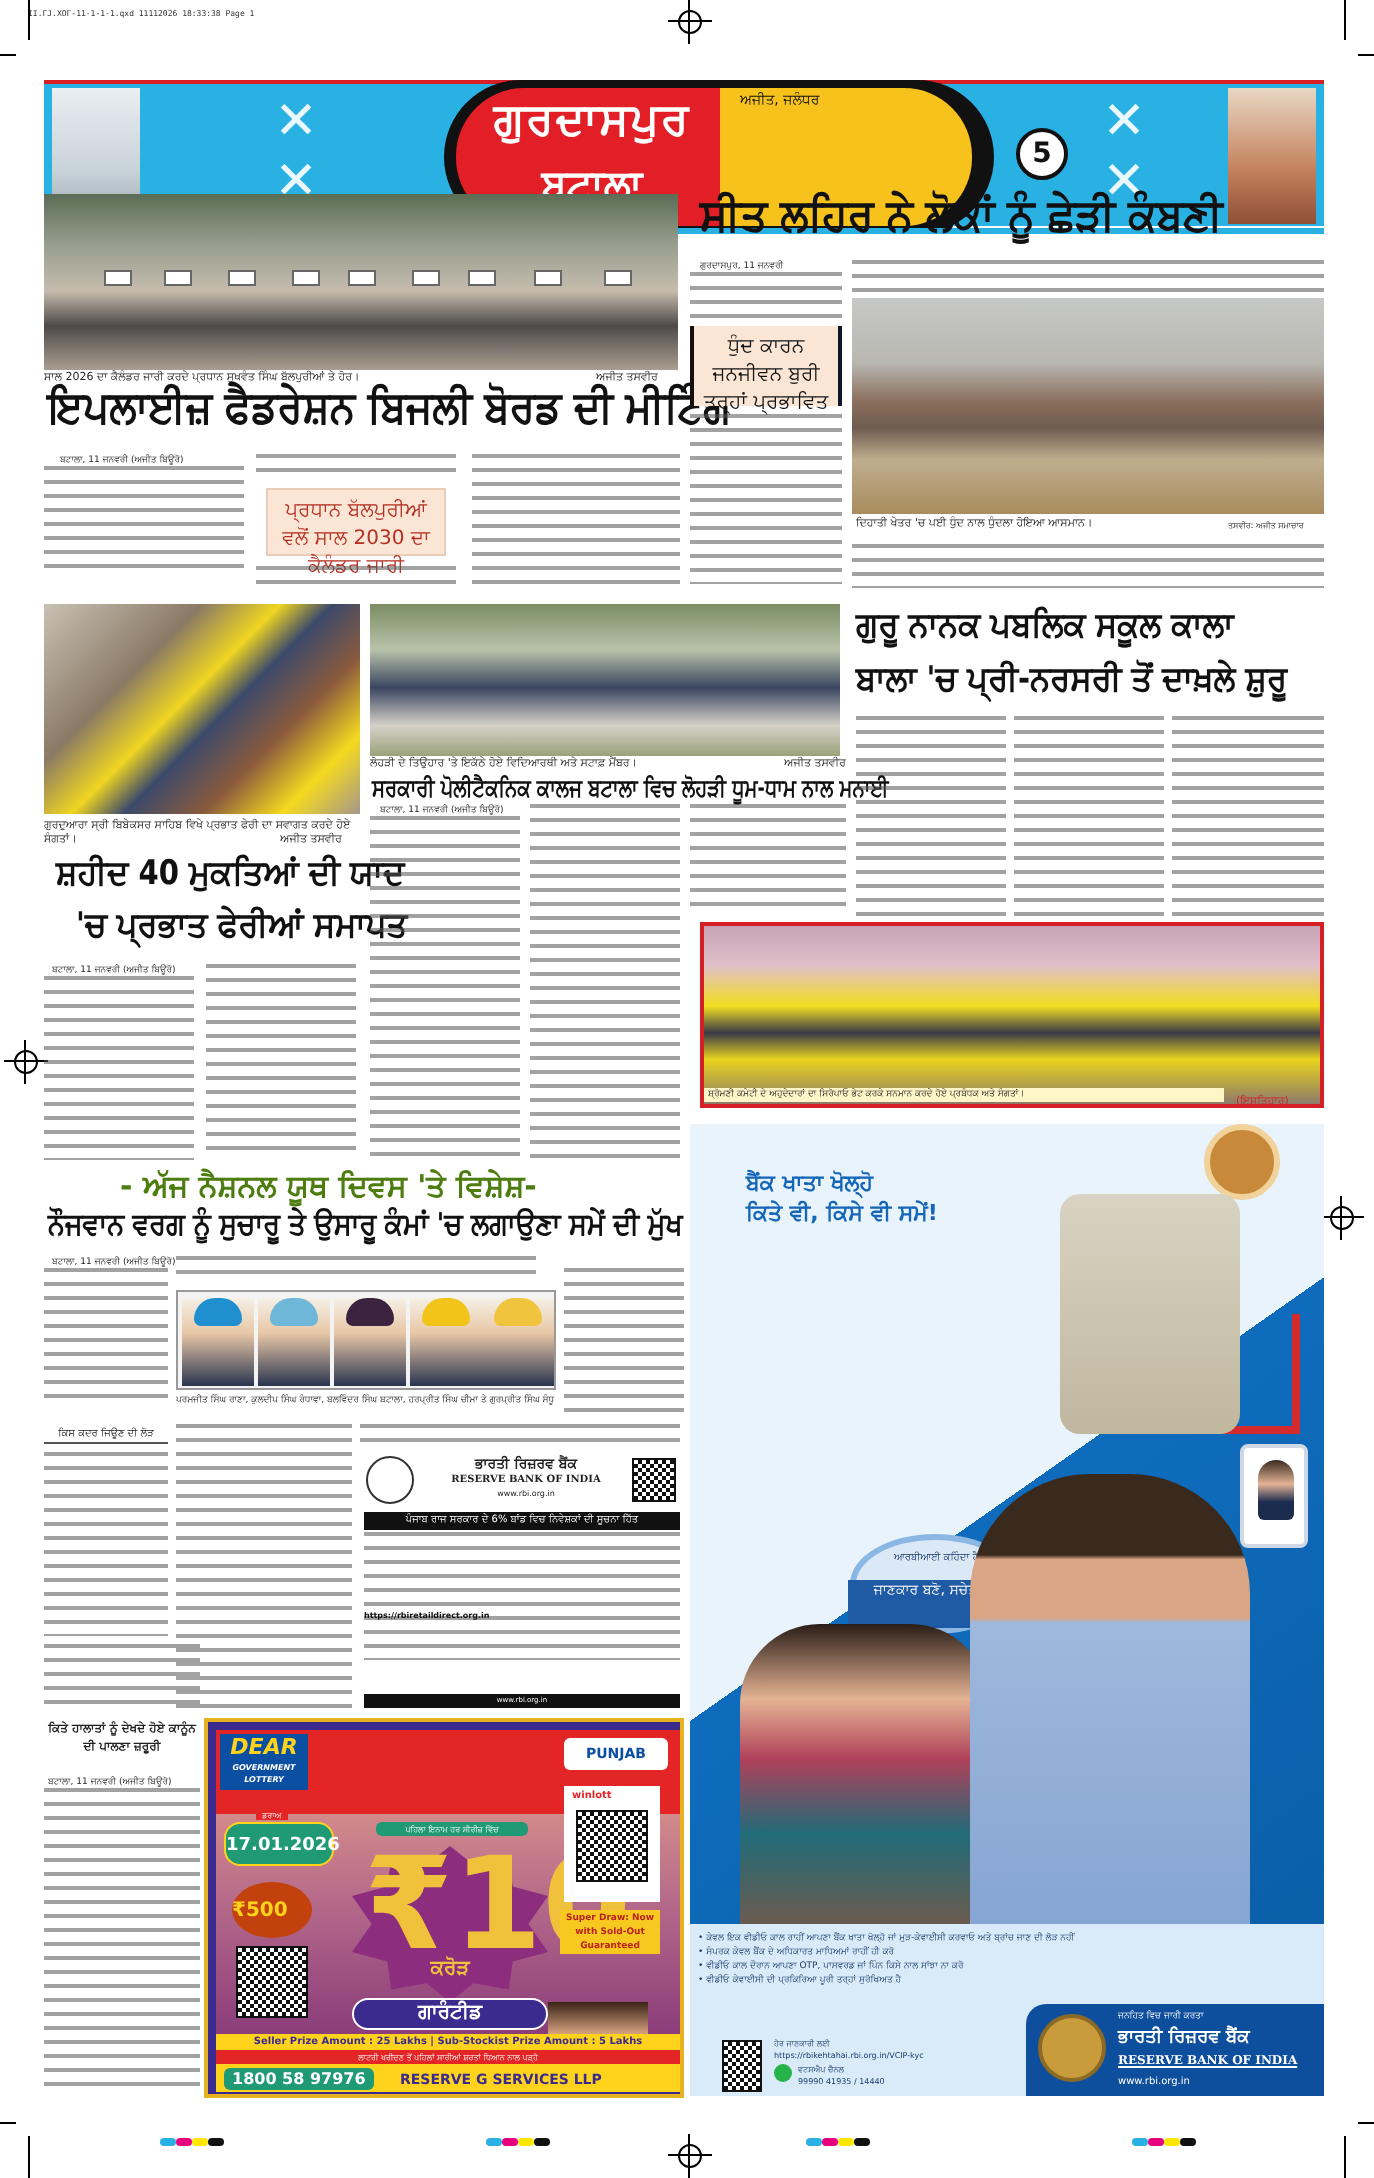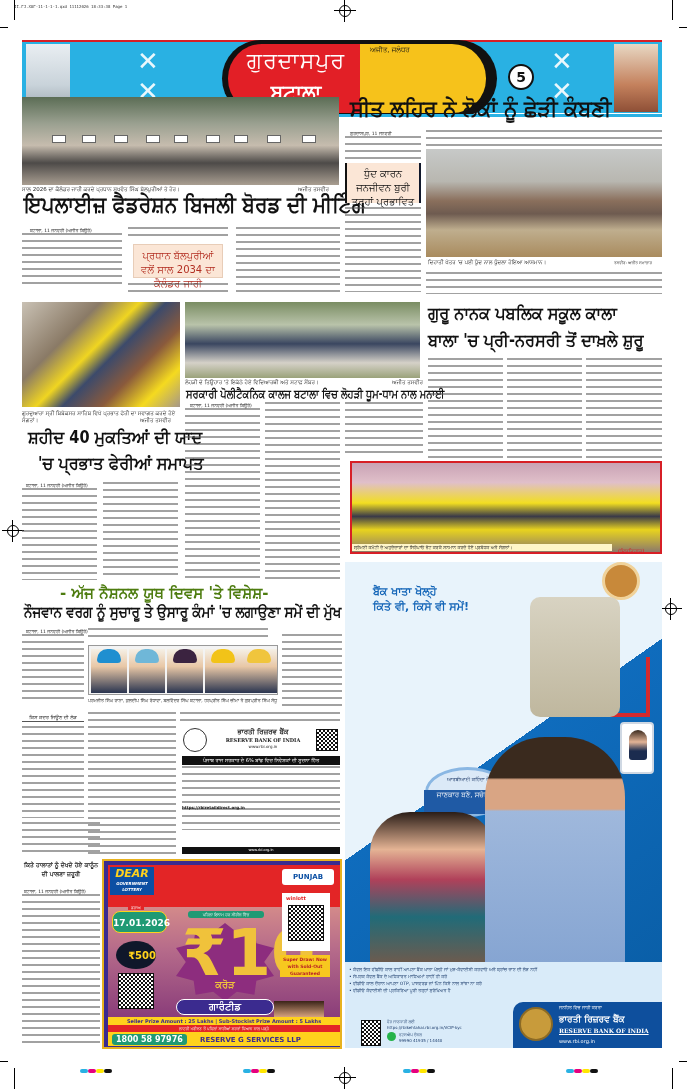--- a/index.html
+++ b/index.html
@@ -14,21 +14,21 @@
 
 .mast{left:22px;top:40px;width:640px;height:73px;background:#29b1e3;border-top:2px solid #d71f26}
 .mast .stripe{position:absolute;left:0;right:0;bottom:-4px;height:3px;background:#29b1e3}
 .mast .pic{position:absolute;top:2px;width:44px;height:68px;background:linear-gradient(#dfe7ee,#b0bdc8)}
 .mast .pic.l{left:4px;background:linear-gradient(180deg,#e9eef2 0%,#c9d3da 60%,#9aa6ae 100%)}
 .mast .pic.r{right:4px;background:linear-gradient(180deg,#e8d8c4 0%,#c4815d 60%,#8e4f36 100%)}
 .mast .diam{position:absolute;top:4px;width:40px;height:60px;color:#fff;font-size:26px;line-height:30px;text-align:center;opacity:.9}
 .mast .oval{position:absolute;left:200px;top:-2px;width:275px;height:77px;border-radius:40px;background:#111;overflow:hidden}
 .mast .oval .red{position:absolute;left:6px;top:4px;width:132px;height:69px;background:#e21f26;border-radius:34px 0 0 34px}
 .mast .oval .yel{position:absolute;left:138px;top:4px;width:126px;height:69px;background:#f6c21b;border-radius:0 34px 34px 0}
-.m-city1{position:absolute;left:24px;top:8px;width:100px;text-align:center;color:#fff;font-weight:normal;font-size:22px;letter-spacing:1px}
+.m-city1{position:absolute;left:24px;top:8px;width:100px;text-align:center;color:#fff;font-weight:bold;font-size:22px;letter-spacing:1px}
 .m-city2{position:absolute;left:24px;top:40px;width:100px;text-align:center;color:#fff;font-weight:bold;font-size:20px}
 .m-sub{position:absolute;left:148px;top:6px;font-size:7px;color:#111}
 .m-name{position:absolute;left:150px;top:14px;font-size:34px;font-weight:bold;color:#e21f26;line-height:36px}
 .m-date{position:absolute;left:150px;top:73px;font-size:8px;color:#111}
 .m-page{position:absolute;left:486px;top:22px;width:26px;height:26px;border-radius:50%;background:#fff;border:2px solid #111;text-align:center;font-weight:bold;font-size:14px;line-height:22px}
 
 .photo{position:absolute;overflow:hidden}
 .ph1{left:22px;top:97px;width:317px;height:88px;background:linear-gradient(180deg,#5b6d55 0%,#9aa090 30%,#c6bcae 55%,#4d4a48 75%,#a99e91 100%)}
 .ph1 .sign{position:absolute;top:38px;width:14px;height:8px;background:#fff;border:1px solid #666}
 .ph2{left:426px;top:149px;width:236px;height:108px;background:linear-gradient(180deg,#c7c9c8 0%,#b8b7b0 30%,#8a6f5c 48%,#6e5b50 60%,#bfae8e 75%,#a98b5e 100%)}
@@ -72,21 +72,21 @@
 
 .lot{left:102px;top:859px;width:240px;height:190px;background:#3b2b8f;border:2px solid #e7b21f;overflow:hidden}
 .lot .hdr{position:absolute;left:4px;top:4px;width:232px;height:42px;background:#e32526}
 .lot .body2{position:absolute;left:4px;top:46px;width:232px;height:110px;background:linear-gradient(180deg,#d38a8a 0%,#b56a8a 40%,#8a3d7a 100%)}
 .lot .dear{position:absolute;left:6px;top:6px;width:44px;height:28px;background:#0b4fa3;color:#ffd21c;font-weight:bold;font-size:11px;font-style:italic;text-align:center;line-height:14px}
 .lot .dear small{display:block;font-size:4px;color:#fff;line-height:6px}
 .lot .ttl{position:absolute;left:55px;top:6px;width:130px;text-align:center;color:#fff;font-weight:bold;font-size:9px;line-height:12px}
 .lot .pun{position:absolute;right:6px;top:8px;width:52px;height:16px;background:#fff;color:#0b4fa3;font-weight:bold;font-size:7px;text-align:center;line-height:16px;border-radius:3px}
 .lot .draw{position:absolute;left:8px;top:50px;width:55px;height:22px;background:#1f9a74;color:#fff;border:1px solid #ffd21c;border-radius:8px;text-align:center;font-weight:bold;font-size:9px;line-height:22px}
 .lot .drawlbl{position:absolute;left:24px;top:44px;background:#e32526;color:#fff;font-size:4px;padding:0 3px}
-.lot .price{position:absolute;left:12px;top:80px;width:40px;height:28px;background:#0f172a;border-radius:50%;color:#ffd21c;font-weight:bold;font-size:10px;text-align:right;line-height:30px}
+.lot .price{position:absolute;left:12px;top:80px;width:40px;height:28px;background:#c2410c;border-radius:50%;color:#ffd21c;font-weight:bold;font-size:10px;text-align:left;line-height:30px}
 .lot .prize{position:absolute;left:72px;top:62px;width:98px;height:78px;background:#8d2d7e;clip-path:polygon(50% 0,62% 12%,80% 8%,82% 26%,100% 32%,90% 50%,100% 68%,82% 74%,80% 92%,62% 88%,50% 100%,38% 88%,20% 92%,18% 74%,0 68%,10% 50%,0 32%,18% 26%,20% 8%,38% 12%)}
 .lot .ten{position:absolute;left:78px;top:62px;width:86px;text-align:center;color:#f0c23b;font-weight:bold;font-size:64px;line-height:60px}
 .lot .crore{position:absolute;left:86px;top:118px;width:70px;text-align:center;color:#f0c23b;font-weight:bold;font-size:10px}
 .lot .guar{position:absolute;left:72px;top:138px;width:98px;height:16px;background:#3b2b8f;border:1px solid #fff;border-radius:8px;color:#fff;font-weight:bold;font-size:10px;text-align:center;line-height:14px}
 .lot .strip1{position:absolute;left:4px;top:156px;width:232px;height:8px;background:#ffd21c;color:#3b2b8f;font-size:5px;font-weight:bold;text-align:center;line-height:8px}
 .lot .strip2{position:absolute;left:4px;top:164px;width:232px;height:7px;background:#e32526;color:#fff;font-size:4px;text-align:center;line-height:7px}
 .lot .strip3{position:absolute;left:4px;top:171px;width:232px;height:14px;background:#ffd21c}
 .lot .phn{position:absolute;left:8px;top:173px;background:#1f9a74;color:#fff;font-weight:bold;font-size:8px;padding:1px 4px;border-radius:3px}
 .lot .svc{position:absolute;left:96px;top:175px;color:#3b2b8f;font-weight:bold;font-size:7px}
 .lot .ad-person{position:absolute;left:170px;top:140px;width:50px;height:45px;background:linear-gradient(180deg,#3a2318 0%,#d4a07c 35%,#b8242b 60%)}
@@ -146,21 +146,21 @@
   <div class="sign" style="left:212px"></div>
     <div class="sign" style="left:245px"></div>
     <div class="sign" style="left:280px"></div>
 </div>
 <div class="cap" style="left:22px;top:186px;width:260px">ਸਾਲ 2026 ਦਾ ਕੈਲੰਡਰ ਜਾਰੀ ਕਰਦੇ ਪ੍ਰਧਾਨ ਸੁਖਵੰਤ ਸਿੰਘ ਬੱਲਪੁਰੀਆਂ ਤੇ ਹੋਰ।</div>
 <div class="cap" style="left:298px;top:186px">ਅਜੀਤ ਤਸਵੀਰ</div>
 <div class="h1" style="left:24px;top:192px;font-size:22px;transform:scaleX(.92)">ਇਪਲਾਈਜ਼ ਫੈਡਰੇਸ਼ਨ ਬਿਜਲੀ ਬੋਰਡ ਦੀ ਮੀਟਿੰਗ</div>
 <div class="cap" style="left:30px;top:227px;font-size:4.5px">ਬਟਾਲਾ, 11 ਜਨਵਰੀ (ਅਜੀਤ ਬਿਊਰੋ)</div>
 <div class="body" style="left:22px;top:233px;width:100px;height:55px"></div>
 <div class="body" style="left:128px;top:227px;width:100px;height:14px"></div>
-<div class="pull" style="left:133px;top:244px;width:90px;height:34px">ਪ੍ਰਧਾਨ ਬੱਲਪੁਰੀਆਂ ਵਲੋਂ ਸਾਲ 2034 ਦਾ ਕੈਲੰਡਰ ਜਾਰੀ</div>
+<div class="pull" style="left:133px;top:244px;width:90px;height:34px">ਪ੍ਰਧਾਨ ਬੱਲਪੁਰੀਆਂ ਵਲੋਂ ਸਾਲ 2030 ਦਾ ਕੈਲੰਡਰ ਜਾਰੀ</div>
 <div class="body" style="left:128px;top:283px;width:100px;height:14px"></div>
 <div class="body" style="left:236px;top:227px;width:104px;height:70px"></div>
 
 <div class="h1" style="left:350px;top:96px;font-size:22px;transform:scaleX(.95)">ਸੀਤ ਲਹਿਰ ਨੇ ਲੋਕਾਂ ਨੂੰ ਛੇੜੀ ਕੰਬਣੀ</div>
 <div class="cap" style="left:350px;top:130px;font-size:4.5px">ਗੁਰਦਾਸਪੁਰ, 11 ਜਨਵਰੀ</div>
 <div class="body" style="left:345px;top:136px;width:76px;height:25px"></div>
 <div class="pull2" style="left:345px;top:163px;width:76px;height:40px">ਧੁੰਦ ਕਾਰਨ ਜਨਜੀਵਨ ਬੁਰੀ ਤਰ੍ਹਾਂ ਪ੍ਰਭਾਵਿਤ</div>
 <div class="body" style="left:345px;top:207px;width:76px;height:85px"></div>
 <div class="body" style="left:426px;top:130px;width:236px;height:16px"></div>
 <div class="photo ph2"></div>

